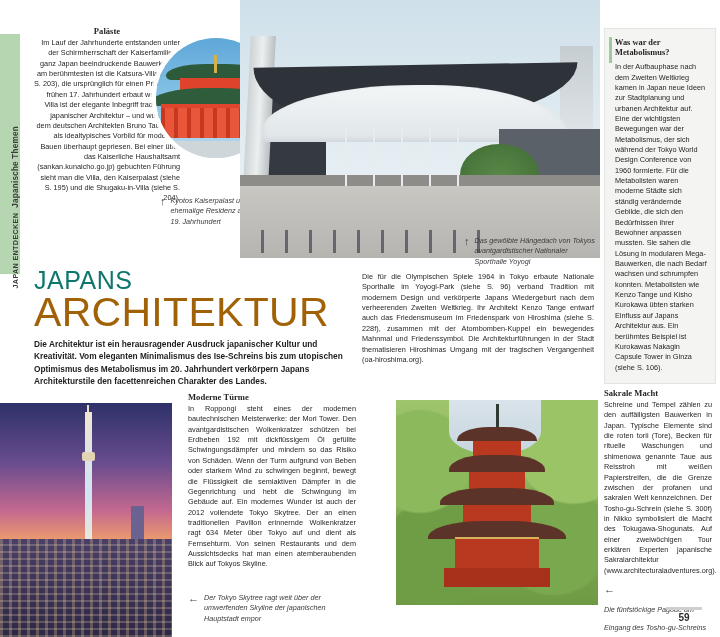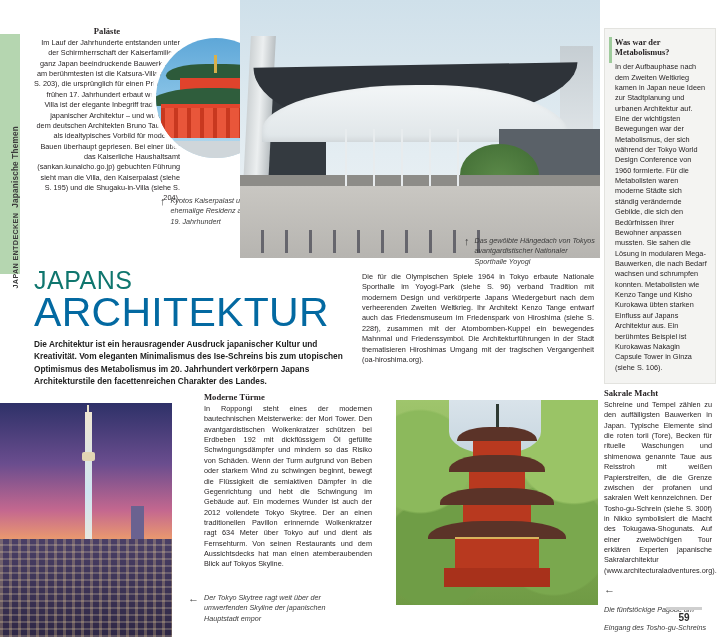--- a/index.html
+++ b/index.html
@@ -155,21 +155,21 @@
     display:flex; gap:5px;
   }
 
   
   .title-wrap { position:absolute; left:34px; top:268px; width:320px; }
   .title-small {
     font-size:25px; font-weight:300; letter-spacing:.5px; color:#0f766e;
     line-height:1;
   }
   .title-big {
-    font-size:41px; font-weight:300; letter-spacing:.3px; color:#0369a1;
+    font-size:41px; font-weight:300; letter-spacing:.3px; color:#a16207;
     line-height:1.05; margin-top:-2px;
   }
   .intro {
     position:absolute; left:34px; top:338px; width:318px;
     font-size:8.3px; font-weight:700; line-height:1.5; color:#1d1d1d;
   }
 
   
   .parks { position:absolute; left:362px; top:272px; width:232px; }
 
@@ -180,21 +180,21 @@
     padding:9px 8px 10px 10px;
   }
   .metabox::before {
     content:""; position:absolute; left:4px; top:8px;
     width:3px; height:26px; background:#9fcb9c;
   }
   .metabox .kicker { font-size:8.4px; line-height:1.2; margin-bottom:4px; }
   .metabox .body-txt { text-align:left; }
 
   
-  .tuerme { position:absolute; left:204px; top:392px; width:168px; }
+  .tuerme { position:absolute; left:188px; top:392px; width:168px; }
 
   
   .skytree {
     position:absolute; left:0; top:403px; width:172px; height:234px;
     overflow:hidden;
   }
   .skytree .sky {
     position:absolute; inset:0;
     background:linear-gradient(#2e3168 0%, #6a4d8e 26%, #c4688f 46%,
                                #e9986f 58%, #f2c08b 64%, #6a5a8a 78%, #3b3560 100%);

